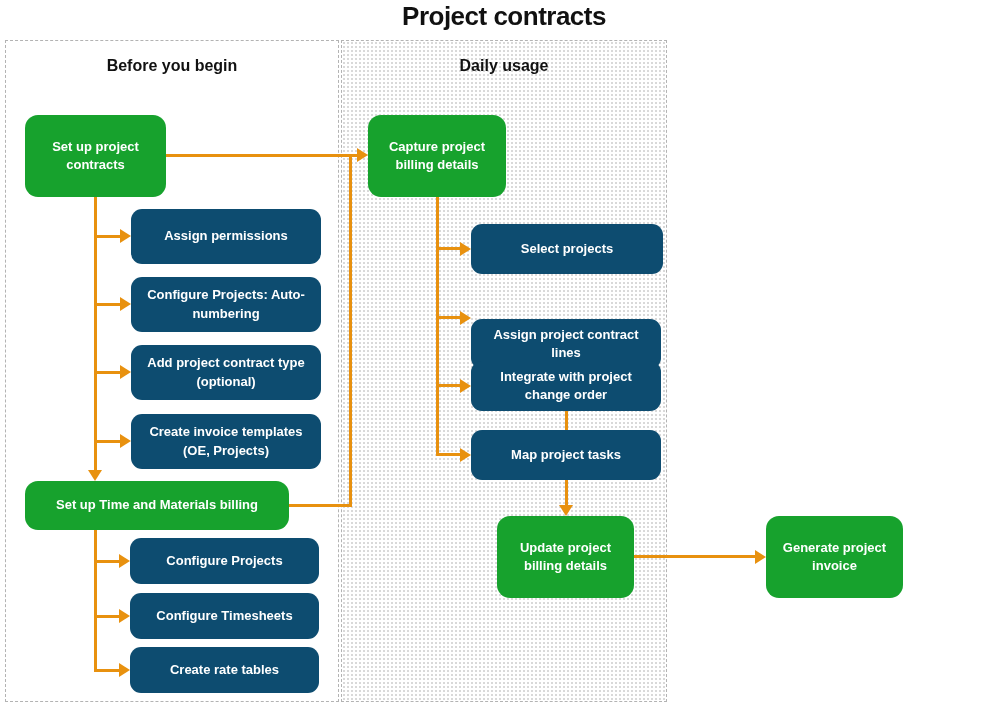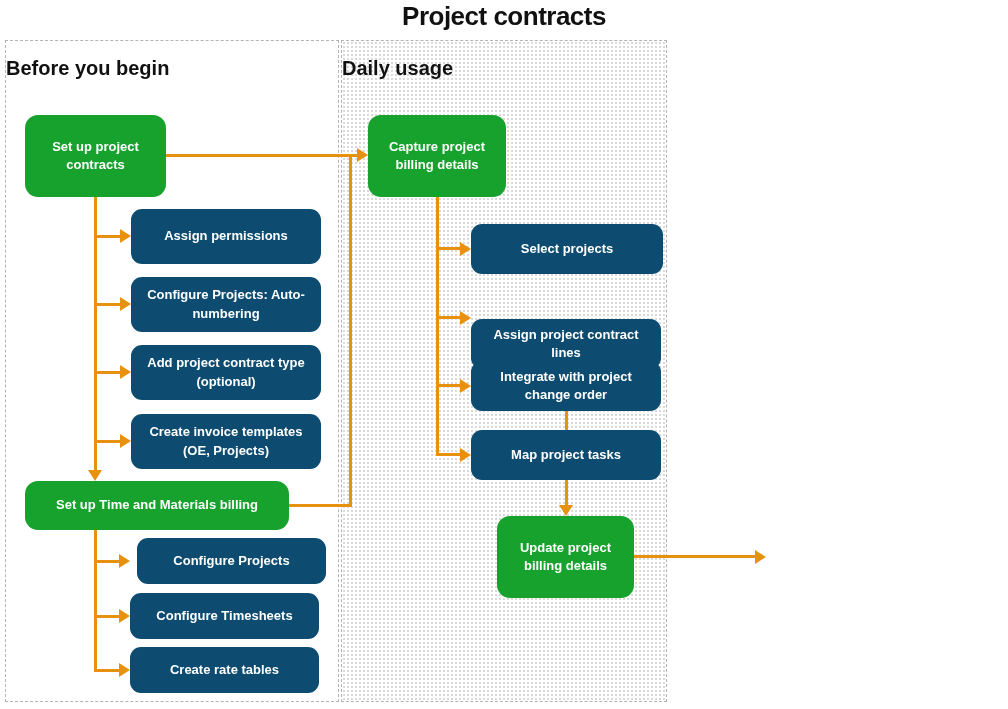--- a/index.html
+++ b/index.html
@@ -34,22 +34,22 @@
   .col.pattern{
     background-color:#ffffff;
     background-image:radial-gradient(circle, var(--dot) 1px, transparent 1.2px);
     background-size:4px 4px;
   }
   .col1{left:5px;width:334px;}
   .col2{left:341px;width:326px;}
   .col3{left:669px;width:334px;}
   .col-header{
     position:absolute;top:16px;left:0;width:100%;
-    text-align:left;
-    font-size:20px;font-weight:700;color:var(--heading);
+    text-align:center;
+    font-size:16px;font-weight:700;color:var(--heading);
   }
   .node{
     position:absolute;
     display:flex;align-items:center;justify-content:center;
     text-align:center;
     color:var(--node_text);
     font-size:13px;font-weight:600;line-height:1.4;
     padding:16px 10px;
   }
   .node.green{background:var(--green);border-radius:13px;}
@@ -126,25 +126,26 @@
 
   <div class="hline" style="left:634px;top:555px;width:121px;"></div>
   <div class="arrow-right" style="left:755px;top:550px;"></div>
 
   <div class="node green" style="left:25px;top:115px;width:141px;height:82px;">Set up project contracts</div>
   <div class="node blue" style="left:131px;top:209px;width:190px;height:55px;">Assign permissions</div>
   <div class="node blue" style="left:131px;top:277px;width:190px;height:55px;">Configure Projects: Auto-numbering</div>
   <div class="node blue" style="left:131px;top:345px;width:190px;height:55px;">Add project contract type (optional)</div>
   <div class="node blue" style="left:131px;top:414px;width:190px;height:55px;">Create invoice templates (OE, Projects)</div>
   <div class="node green" style="left:25px;top:481px;width:264px;height:49px;">Set up Time and Materials billing</div>
-  <div class="node blue" style="left:130px;top:538px;width:189px;height:46px;margin-left:7px;">Configure Projects</div>
+  <div class="node blue" style="left:130px;top:538px;width:189px;height:46px;">Configure Projects</div>
   <div class="node blue" style="left:130px;top:593px;width:189px;height:46px;">Configure Timesheets</div>
   <div class="node blue" style="left:130px;top:647px;width:189px;height:46px;">Create rate tables</div>
 
   <div class="node green" style="left:368px;top:115px;width:138px;height:82px;">Capture project billing details</div>
   <div class="node blue" style="left:471px;top:224px;width:192px;height:50px;">Select projects</div>
   <div class="node blue" style="left:471px;top:293px;width:190px;height:50px;margin-top:26px;">Assign project contract lines</div>
   <div class="node blue" style="left:471px;top:361px;width:190px;height:50px;">Integrate with project change order</div>
   <div class="node blue" style="left:471px;top:430px;width:190px;height:50px;">Map project tasks</div>
   <div class="node green" style="left:497px;top:516px;width:137px;height:82px;">Update project billing details</div>
 
+  <div class="node green" style="left:766px;top:516px;width:137px;height:82px;">Generate project invoice</div>
 
 </div>
 
 </body></html>

